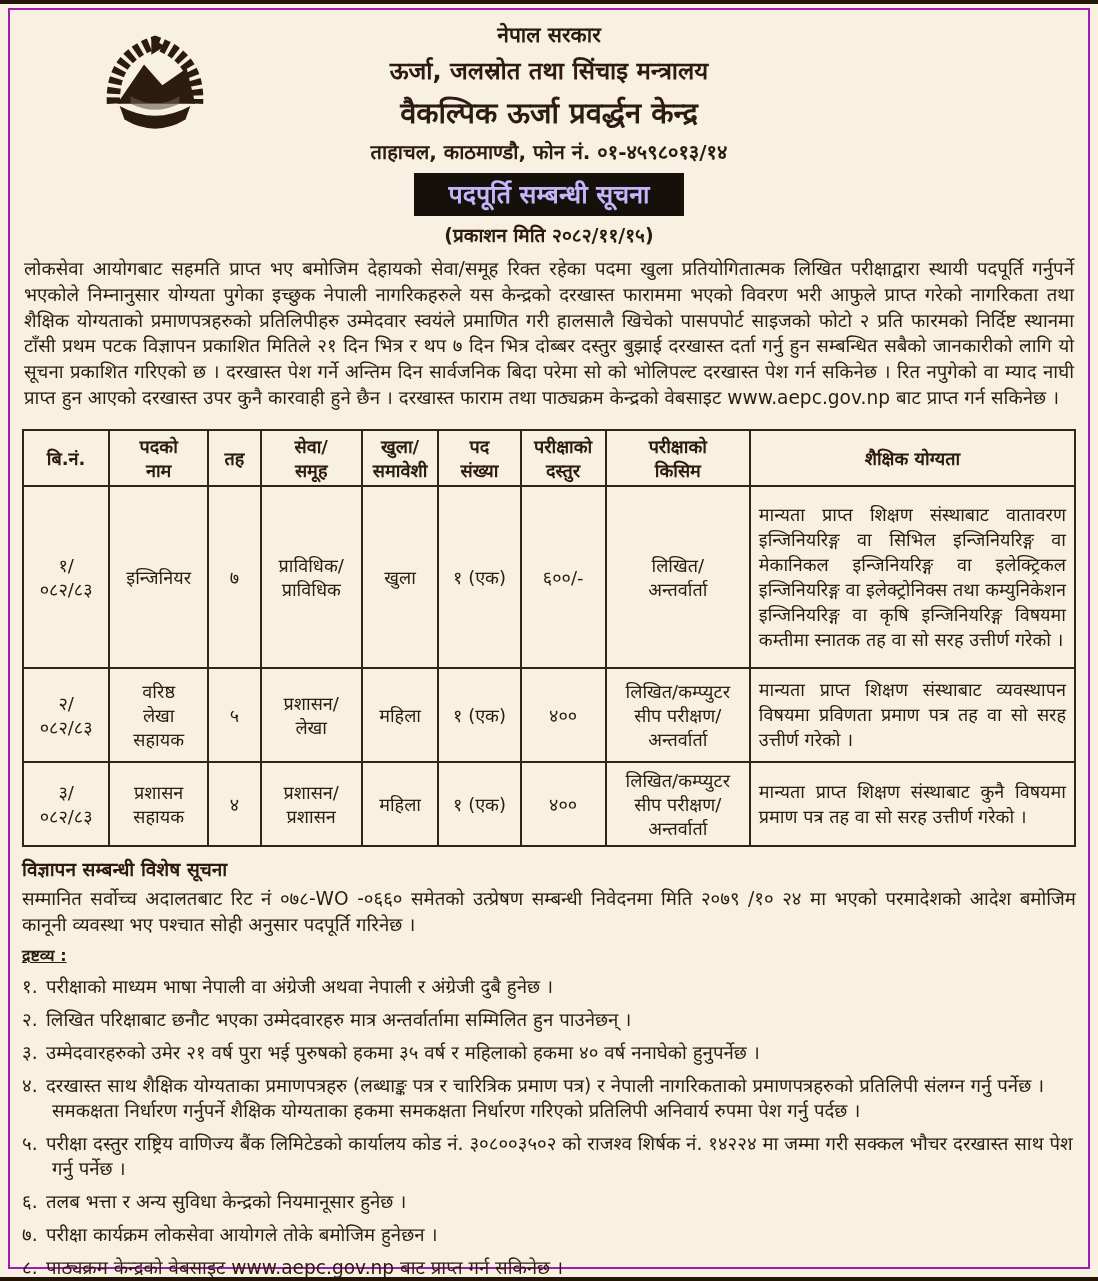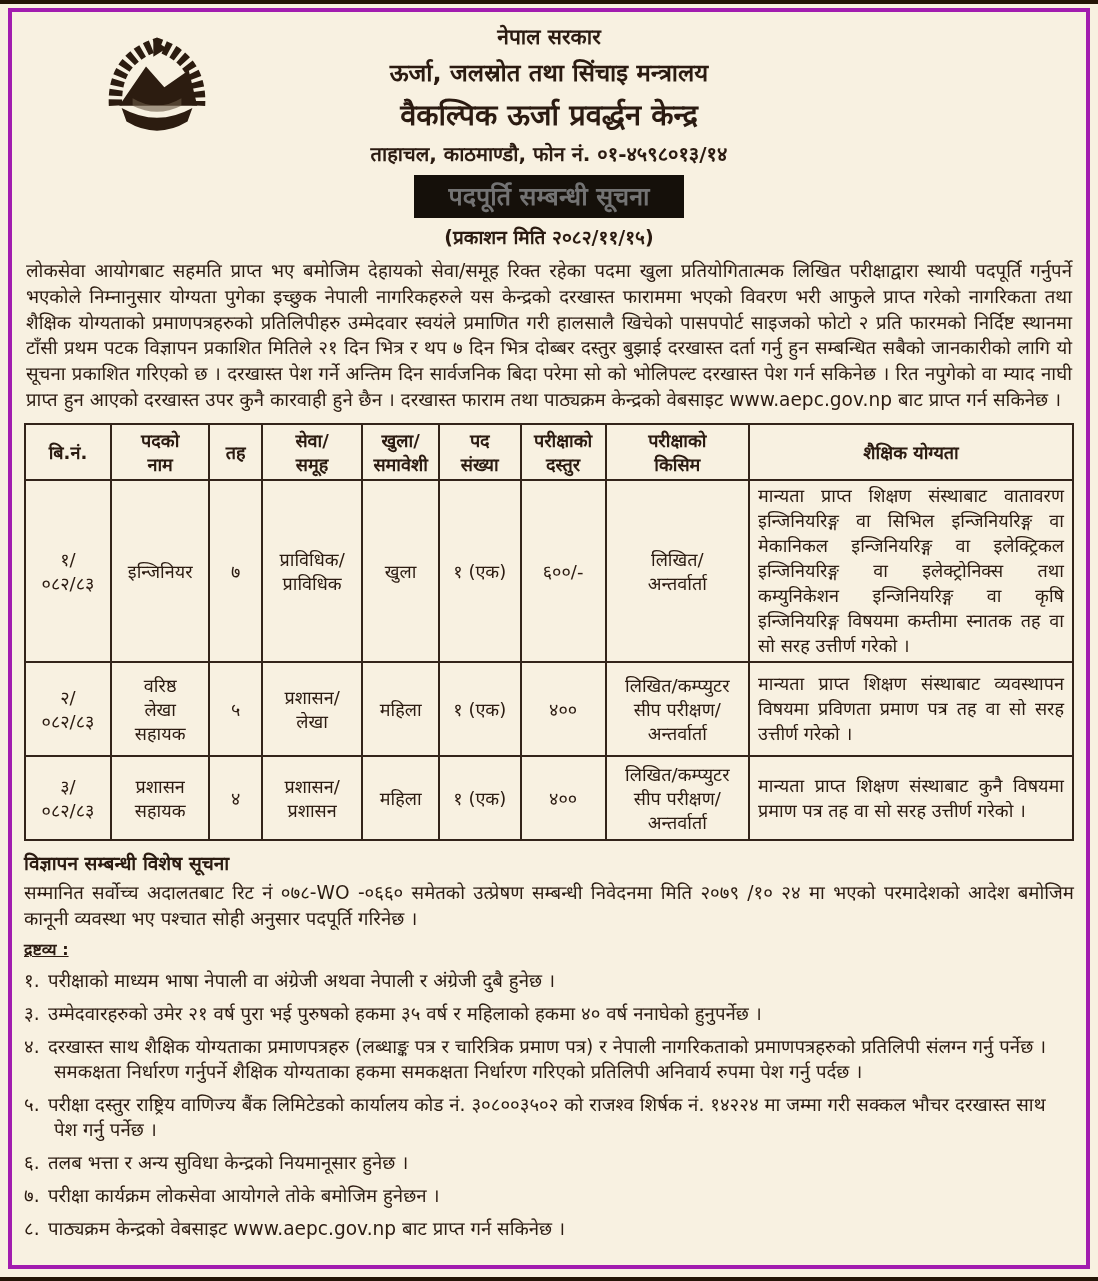--- a/index.html
+++ b/index.html
@@ -11,45 +11,45 @@
     position:relative;
     overflow:hidden;
     box-sizing:border-box;
   }
   *{box-sizing:border-box;}
   .top-edge,.bottom-edge{position:absolute;left:0;right:0;height:4px;background:#241507;}
   .top-edge{top:0;}
   .bottom-edge{bottom:0;}
   .frame{
     position:absolute;top:8px;left:8px;right:8px;bottom:12px;
-    border:4px solid #a21caf;
+    border:2px solid #a21caf;
     padding:6px 12px 4px 12px;
     background:#f8f1e1;
   }
   
   .header{position:relative;text-align:center;}
   .emblem{position:absolute;left:72px;top:6px;width:122px;height:126px;}
   .h-gov{font-size:21px;font-weight:bold;margin-top:4px;}
   .h-ministry{font-size:24px;font-weight:bold;margin-top:5px;text-align:center;}
   .h-org{font-size:29px;font-weight:bold;margin-top:6px;}
   .h-addr{font-size:20px;font-weight:bold;margin-top:7px;}
   .notice-box{
-    display:inline-block;background:#15100a;color:#737373;
+    display:inline-block;background:#15100a;color:#c4b5fd;
     font-size:25px;font-weight:bold;
     padding:3px 34px 6px 34px;margin-top:8px;
   }
   .h-date{font-size:19px;font-weight:bold;margin-top:6px;}
   
   .intro{
     font-size:18.6px;line-height:25.8px;text-align:justify;
     margin:8px 2px 6px 2px;
   }
   
   table{
-    width:100%;border-collapse:collapse;margin-top:10px;
+    width:100%;border-collapse:collapse;margin-top:18px;
   }
   th,td{
     border:2px solid #33241a;
     font-size:18px;
     padding:2px 4px;
     text-align:center;
     vertical-align:middle;
     white-space:pre-line;
   }
   th{font-weight:bold;height:56px;}
@@ -182,20 +182,21 @@
       </tr>
     </tbody>
   </table>
 
   <div class="special-heading">विज्ञापन सम्बन्धी विशेष सूचना</div>
   <div class="special-body">सम्मानित सर्वोच्च अदालतबाट रिट नं ०७८-WO -०६६० समेतको उत्प्रेषण सम्बन्धी निवेदनमा मिति २०७९ /१० २४ मा भएको परमादेशको आदेश बमोजिम कानूनी व्यवस्था भए पश्चात सोही अनुसार पदपूर्ति गरिनेछ ।</div>
 
   <div class="notes-heading">द्रष्टव्य :</div>
 
   <div class="note"><span class="num">१.</span><span>परीक्षाको माध्यम भाषा नेपाली वा अंग्रेजी अथवा नेपाली र अंग्रेजी दुबै हुनेछ ।</span></div>
+  <div class="note"><span class="num">२.</span><span>लिखित परिक्षाबाट छनौट भएका उम्मेदवारहरु मात्र अन्तर्वार्तामा सम्मिलित हुन पाउनेछन् ।</span></div>
   <div class="note"><span class="num">३.</span><span>उम्मेदवारहरुको उमेर २१ वर्ष पुरा भई पुरुषको हकमा ३५ वर्ष र महिलाको हकमा ४० वर्ष ननाघेको हुनुपर्नेछ ।</span></div>
   <div class="note"><span class="num">४.</span><span>दरखास्त साथ शैक्षिक योग्यताका प्रमाणपत्रहरु (लब्धाङ्क पत्र र चारित्रिक प्रमाण पत्र) र नेपाली नागरिकताको प्रमाणपत्रहरुको प्रतिलिपी संलग्न गर्नु पर्नेछ । समकक्षता निर्धारण गर्नुपर्ने शैक्षिक योग्यताका हकमा समकक्षता निर्धारण गरिएको प्रतिलिपी अनिवार्य रुपमा पेश गर्नु पर्दछ ।</span></div>
   <div class="note"><span class="num">५.</span><span>परीक्षा दस्तुर राष्ट्रिय वाणिज्य बैंक लिमिटेडको कार्यालय कोड नं. ३०८००३५०२ को राजश्व शिर्षक नं. १४२२४ मा जम्मा गरी सक्कल भौचर दरखास्त साथ पेश गर्नु पर्नेछ ।</span></div>
   <div class="note"><span class="num">६.</span><span>तलब भत्ता र अन्य सुविधा केन्द्रको नियमानूसार हुनेछ ।</span></div>
   <div class="note"><span class="num">७.</span><span>परीक्षा कार्यक्रम लोकसेवा आयोगले तोके बमोजिम हुनेछन ।</span></div>
   <div class="note"><span class="num">८.</span><span>पाठ्यक्रम केन्द्रको वेबसाइट www.aepc.gov.np बाट प्राप्त गर्न सकिनेछ ।</span></div>
 
 </div>
 
 <div class="bottom-edge"></div>

